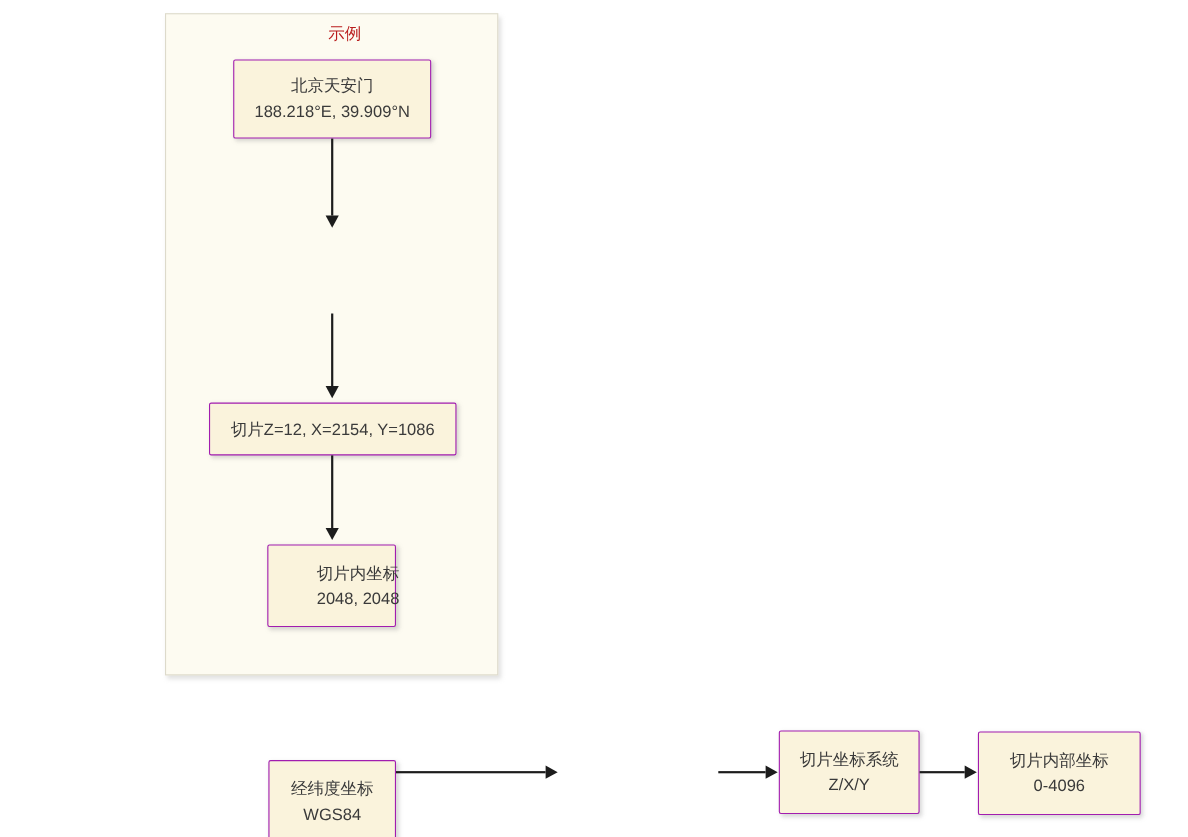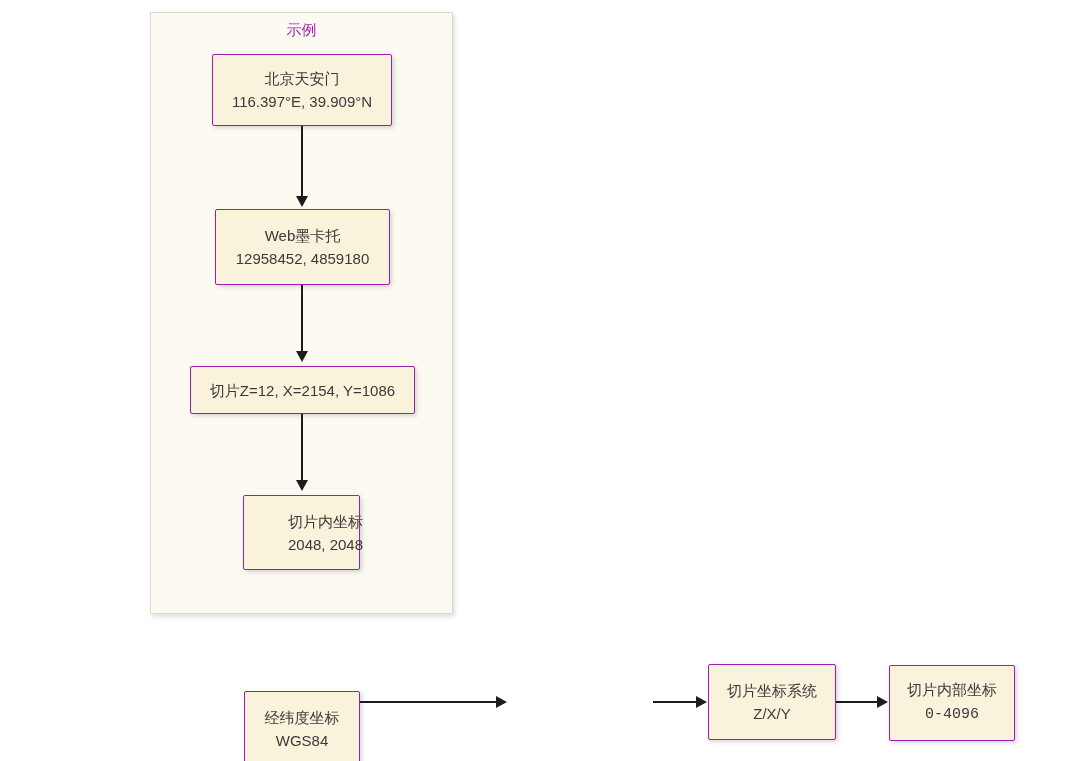--- a/index.html
+++ b/index.html
@@ -22,26 +22,26 @@
     top: 12px;
     width: 303px;
     height: 602px;
     background: #fdfbf1;
     border: 1px solid #dddacb;
     box-shadow: 2px 3px 4px rgba(170,170,170,0.35);
     box-sizing: border-box;
   }
   .group-title {
     position: absolute;
-    left: 0;
+    left: 12px;
     top: 8px;
     width: 100%;
     text-align: center;
     font-size: 15px;
-    color: #a21caf;
+    color: #b91c1c;
   }
   
   .node {
     position: absolute;
     background: #faf3dc;
     border: 1px solid #a21caf;
     border-radius: 2px;
     box-shadow: 2px 2px 4px rgba(140,140,140,0.35);
     box-sizing: border-box;
     display: flex;
@@ -91,29 +91,25 @@
 <body>
 
 <div class="canvas">
 
   <div class="group">
     <div class="group-title">示例</div>
   </div>
 
   <div class="node" style="left:212px; top:54px; width:180px; height:72px;">
     <span>北京天安门</span>
-    <span>116.397°E, 39.909°N</span>
+    <span>188.218°E, 39.909°N</span>
   </div>
 
   <div class="arrow-v" style="left:301px; top:126px; height:70px;"></div>
 
-  <div class="node" style="left:215px; top:209px; width:175px; height:76px;">
-    <span>Web墨卡托</span>
-    <span>12958452, 4859180</span>
-  </div>
 
   <div class="arrow-v" style="left:301px; top:285px; height:66px;"></div>
 
   <div class="node" style="left:190px; top:366px; width:225px; height:48px;">
     <span>切片Z=12, X=2154, Y=1086</span>
   </div>
 
   <div class="arrow-v" style="left:301px; top:414px; height:66px;"></div>
 
   <div class="node" style="left:243px; top:495px; width:117px; height:75px;padding-left:48px;">
@@ -131,18 +127,18 @@
 
   <div class="arrow-h" style="left:653px; top:701px; width:43px;"></div>
 
   <div class="node" style="left:708px; top:664px; width:128px; height:76px;">
     <span>切片坐标系统</span>
     <span>Z/X/Y</span>
   </div>
 
   <div class="arrow-h" style="left:836px; top:701px; width:41px;"></div>
 
-  <div class="node" style="left:889px; top:665px; width:126px; height:76px;font-family:Liberation Mono, monospace;">
+  <div class="node" style="left:889px; top:665px; width:148px; height:76px;">
     <span>切片内部坐标</span>
     <span>0-4096</span>
   </div>
 
 </div>
 
 </body></html>

